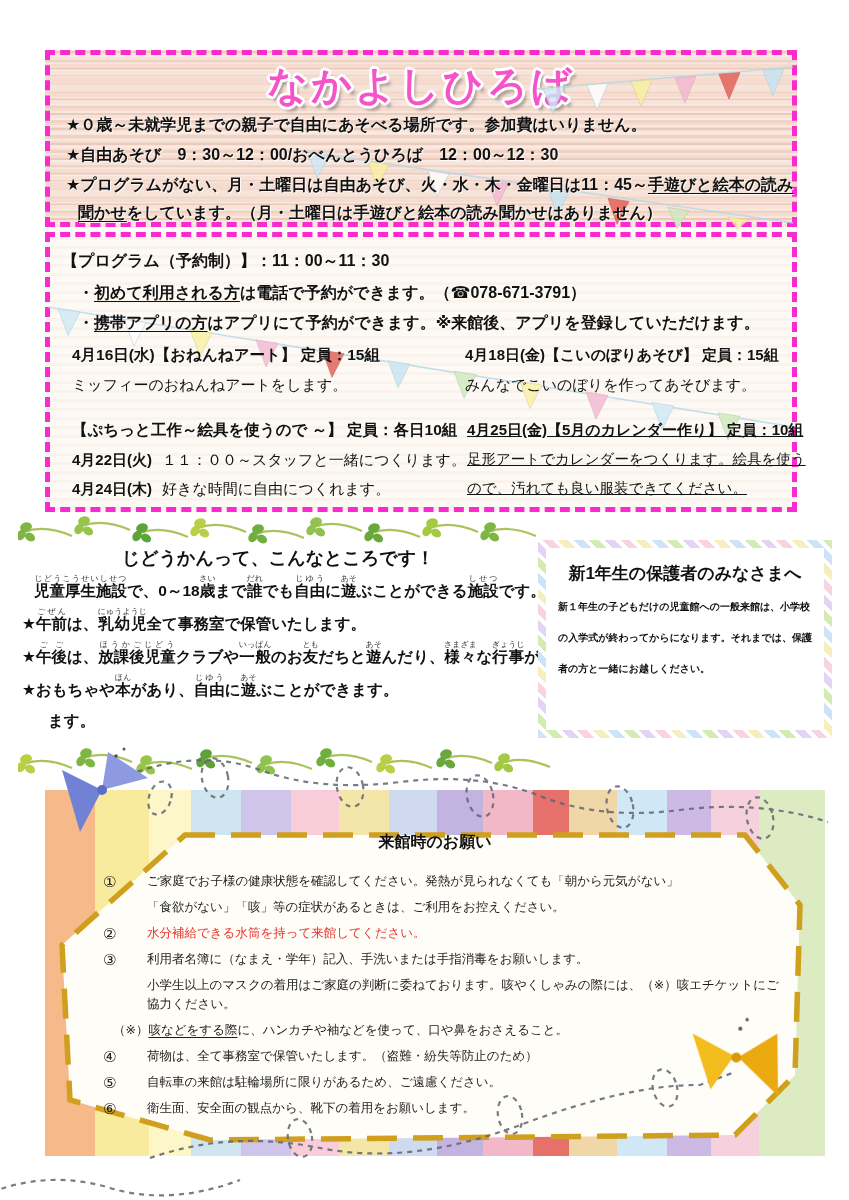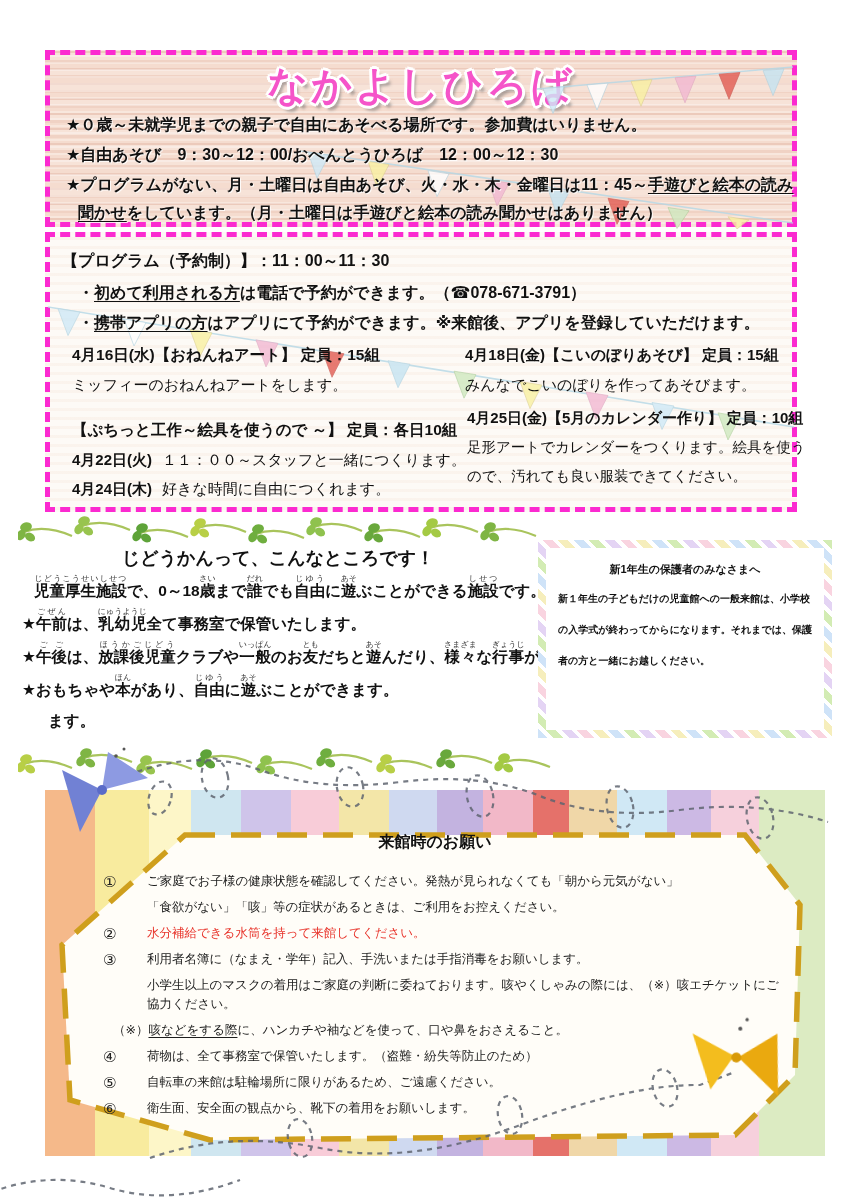--- a/index.html
+++ b/index.html
@@ -20,42 +20,42 @@
     text-shadow:-2px -2px 0 #fff,2px -2px 0 #fff,-2px 2px 0 #fff,2px 2px 0 #fff,0 -3px 0 #fff,0 3px 0 #fff,-3px 0 0 #fff,3px 0 0 #fff,4px 5px 3px rgba(110,110,110,.55);}
   .b1line{position:absolute;left:16px;white-space:nowrap;font-size:16px;font-weight:bold;
           text-shadow:1px 1px 0 rgba(255,255,255,.85);z-index:2;}
   .l1{top:60px;} .l2{top:90px;} .l3{top:120px;} .l4{top:148px;left:28px;}
   .u{text-decoration:underline;text-underline-offset:3px;}
   .b2head{position:absolute;top:14px;left:12px;font-size:16px;font-weight:bold;white-space:nowrap;z-index:2;}
   .b2bullet{position:absolute;left:28px;font-size:16px;font-weight:bold;white-space:nowrap;z-index:2;}
   .bu1{top:46px;} .bu2{top:76px;}
   .event{position:absolute;z-index:2;}
   .e1{top:103px;left:22px;width:380px;} .e2{top:103px;left:415px;width:345px;}
-  .e3{top:178px;left:22px;width:395px;} .e4{top:166px;left:417px;width:347px;}
+  .e3{top:178px;left:22px;width:395px;} .e4{top:178px;left:417px;width:347px;text-decoration:underline;}
   .etitle{font-size:15.5px;font-weight:bold;line-height:30px;white-space:nowrap;}
   .e2 .etitle,.e4 .etitle{font-size:15px;}
   .edesc{font-size:15px;line-height:29px;}
   .e4 .edesc{font-size:14.5px;}
   .erow{font-size:15px;line-height:29px;white-space:nowrap;}
   .erow .ed{font-weight:bold;} .erow .et{margin-left:10px;}
   
   .deco{position:absolute;pointer-events:none;}
   .bunting{opacity:.8;z-index:1;}
   
   .about{position:absolute;left:22px;top:546px;width:512px;z-index:2;}
   .atitle{text-align:center;font-size:18px;font-weight:bold;margin:0 0 4px 0;}
   .aline{font-size:15.5px;font-weight:bold;line-height:33px;white-space:nowrap;}
   .aline ruby rt{font-size:8px;font-weight:normal;color:#333;}
   .al1{padding-left:12px;} .al3b{padding-left:26px;line-height:30px;}
   
   .notice{position:absolute;left:538px;top:540px;width:294px;min-height:198px;box-sizing:border-box;
     background:#fff;border:8px solid transparent;
     border-image:repeating-linear-gradient(45deg,#cfe3f8 0 7px,#fff 7px 11px,#d3ecb4 11px 18px,#fff 18px 22px,#e4d4f4 22px 29px,#fff 29px 33px,#f9d4e0 33px 40px,#fff 40px 44px,#f6eebc 44px 51px,#fff 51px 55px) 8 round;
     padding:10px 12px;z-index:2;}
-  .ntitle{font-size:11px;font-weight:bold;text-align:center;margin:4px 0 6px 0;}
+  .ntitle{font-size:17px;font-weight:bold;text-align:center;margin:4px 0 6px 0;}
   .nbody{font-size:10px;font-weight:bold;line-height:31px;}
   
   .panel{position:absolute;left:45px;top:790px;width:780px;height:366px;z-index:1;
     background:repeating-linear-gradient(90deg,#f5b98a 0 50px,#f8eb9e 50px 104px,#fdf6c8 104px 146px,#cfe6f0 146px 196px,#cfc4ea 196px 246px,#f8ccd8 246px 294px,#f3e6a8 294px 344px,#cfd9f0 344px 392px,#c3b3e0 392px 438px,#f2b8c8 438px 488px,#e5716a 488px 524px,#f0d7a8 524px 572px,#d0e8f5 572px 622px,#ccb9e4 622px 666px,#f6d0dc 666px 714px,#dcebc2 714px 780px);}
   .octagon{position:absolute;left:0;top:0;z-index:1;}
   .ptitle{position:absolute;left:0;top:42px;width:100%;text-align:center;margin:0;
           font-size:16px;font-weight:bold;z-index:3;}
   .plist{position:absolute;left:58px;top:82px;width:680px;z-index:3;}
   .prow{display:flex;margin-bottom:7px;}
   .pnum{flex:0 0 44px;font-size:15px;line-height:19px;color:#222;}

